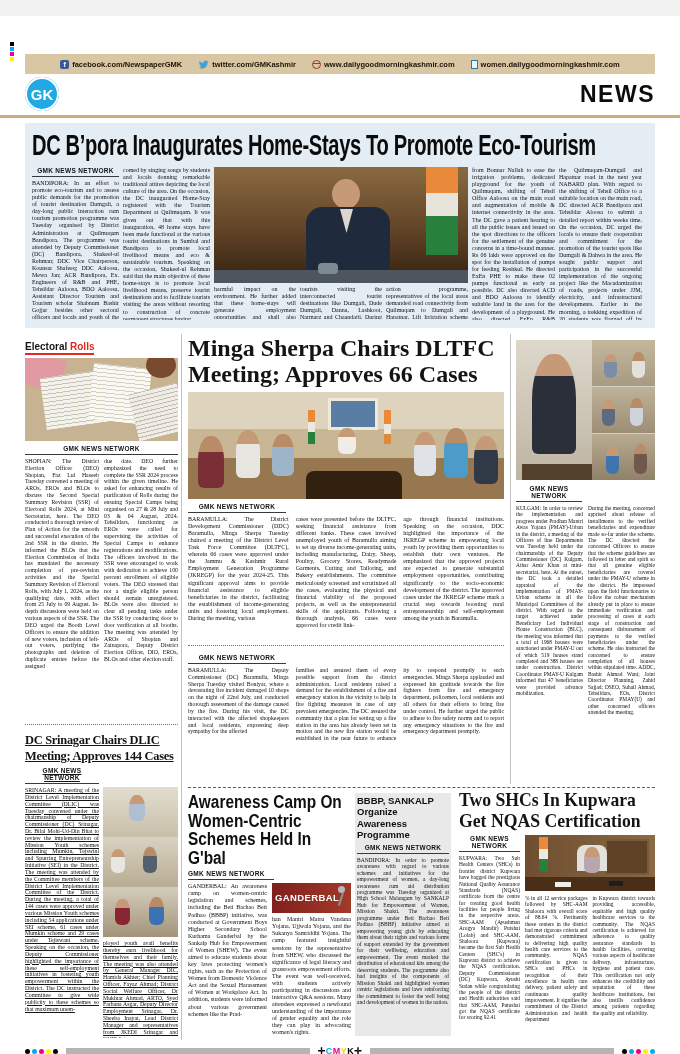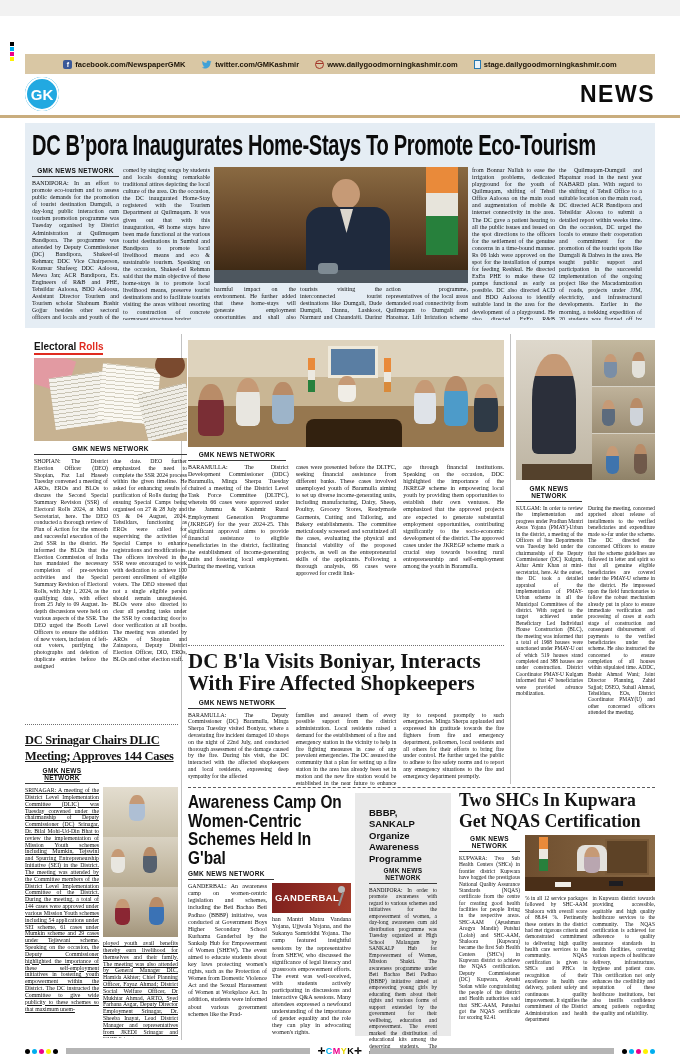--- a/index.html
+++ b/index.html
@@ -48,21 +48,21 @@
   #lead-midcols .mcol{flex:1;}
   .l6{width:83px;flex:none;}
   .body-txt{font-size:6px;line-height:1.18;text-align:justify;color:#101010;}
   .byline{display:block;font:bold 6.5px "Liberation Sans",sans-serif;letter-spacing:.3px;color:#111;
           text-align:center;border-bottom:1px solid #3a3a3a;padding-bottom:2px;margin-bottom:3px;}
   
   .vdiv{width:1px;background:#c2c2c2;}
   .dashdiv{border-top:1px dashed #5c5c5c;}
   
   .serif-h{font-family:"Liberation Serif",serif;font-weight:bold;color:#141414;margin:0;}
-  #deo{left:34px;top:320px;width:153px;}
+  #deo{left:25px;top:320px;width:153px;}
   #kicker{display:inline-block;border-bottom:2px solid #e02b20;font:bold 10px "Liberation Sans",sans-serif;
           padding-bottom:1px;margin-bottom:3px;}
   #kicker .kr{color:#e02b20;}
   #deo h2{font-size:14.5px;line-height:1.1;letter-spacing:-.3px;margin:1px 0 4px;}
   .cols{display:flex;}
   #deo-cols{gap:5px;height:224px;overflow:hidden;margin-top:2px;}
   #deo-cols .c{flex:1;font-size:5.8px;}
   #dlic{left:25px;top:708px;width:153px;border-top:1px dotted #707070;padding-top:6px;text-decoration:underline;}
   #dlic h2{font-size:13.5px;line-height:1.15;letter-spacing:-.3px;margin:1px 0 4px;
            transform:scaleX(.92);transform-origin:0 0;width:109%;}
@@ -87,21 +87,21 @@
   #aw{left:188px;top:777px;width:163px;}
   #aw h3{font:bold 17.5px "Liberation Sans",sans-serif;line-height:1.06;margin:0;color:#101010;
          transform:scaleX(.88);transform-origin:0 0;width:114%;}
   #aw-cols{gap:5px;height:170px;overflow:hidden;}
   #aw-cols .c{flex:1;font-size:6px;}
   #aw-img{position:relative;width:79px;height:30px;background:linear-gradient(100deg,#7e1f1d,#a33b2a);
           margin-bottom:3px;overflow:hidden;}
   #aw-img .t{position:absolute;left:3px;top:9px;font:bold 9.5px "Liberation Sans",sans-serif;color:#fff;letter-spacing:.4px;}
   #aw-img .mic{position:absolute;right:6px;top:3px;width:7px;height:7px;border-radius:50%;background:#b9b9b9;}
   #aw-img .stem{position:absolute;right:9px;top:9px;width:2px;height:14px;background:#8f8f8f;transform:rotate(18deg);}
-  #bbbp{left:355px;top:777px;width:96px;height:243px;background:#e9e9e9;box-sizing:border-box;padding:14px;}
+  #bbbp{left:355px;top:777px;width:96px;height:243px;background:#e9e9e9;box-sizing:border-box;padding:2px;}
   #bbbp h3{font:bold 9.5px "Liberation Sans",sans-serif;line-height:1.2;margin:0 0 3px;color:#101010;}
   #bbbp-body{font-size:5.5px;height:178px;overflow:hidden;}
   #nqas{left:459px;top:774px;width:196px;}
   #nqas h2{font-size:19px;line-height:1.08;margin:0;transform:scaleX(.93);transform-origin:0 0;width:108%;}
   #nqas-body{display:flex;gap:5px;margin-top:4px;}
   #nqas-c1{width:61px;flex:none;}
   #nqas-c1 .txt{font-size:5.4px;height:194px;overflow:hidden;}
   #nqas-right{width:130px;flex:none;}
   #nqas-cols{gap:5px;height:138px;overflow:hidden;margin-top:4px;}
   #nqas-cols .c{flex:1;font-size:5.4px;}
@@ -137,21 +137,21 @@
           <path fill="#3fa1d8" d="M11.5 1.6c-.4.2-.8.3-1.2.4.4-.3.8-.7.9-1.2-.4.3-.9.5-1.4.6C9.4.9 8.8.6 8.2.6 7 .6 6 1.6 6 2.8c0 .2 0 .4.1.5C4.2 3.2 2.6 2.4 1.5 1.1c-.2.4-.3.7-.3 1.1 0 .8.4 1.4 1 1.8-.4 0-.7-.1-1-.3 0 1.1.8 2 1.8 2.2-.2.1-.4.1-.6.1-.1 0-.3 0-.4 0 .3.9 1.1 1.5 2.1 1.5-.8.6-1.7.9-2.8.9H.8c1 .6 2.1 1 3.4 1 4 0 6.2-3.3 6.2-6.2v-.3c.4-.3.8-.7 1.1-1.3z"></path>
         </svg>
       <span>twitter.com/GMKashmir</span>
     </span>
     <span class="tb-item">
       <span class="globe-ic"></span>
       <span>www.dailygoodmorningkashmir.com</span>
     </span>
     <span class="tb-item">
       <span class="doc-ic"></span>
-      <span>stage.dailygoodmorningkashmir.com</span>
+      <span>women.dailygoodmorningkashmir.com</span>
     </span>
   </div>
 
   <div class="abs" id="masthead">
     <div id="logo">
       <div id="gk-circle">GK</div>
     </div>
     <div id="news-title">NEWS</div>
   </div>
   <div class="abs" id="rule-tan"></div>
@@ -220,20 +220,21 @@
           <div style="position:absolute;left:0;top:100px;width:75px;height:50px;background:linear-gradient(180deg,#d4ccbb,#a2947a);"></div>
           <div class="person" style="left:12px;top:112px;width:15px;height:26px;background:linear-gradient(180deg,#c69a76 0 34%,#8a2633 34%);"></div>
           <div class="person" style="left:46px;top:110px;width:15px;height:28px;background:linear-gradient(180deg,#b98c68 0 34%,#3a72b5 34%);"></div>
         </div>
         <div id="dlic-c2" class="body-txt">ployed youth avail benefits thereby earn livelihood for themselves and their family. The meeting was also attended by General Manager DIC, Hamida Akhter; Chief Planning Officer, Fayaz Ahmad; District Social Welfare Officer, Dr Mukhtar Ahmad, ARTO, Syed Farhana Asgar, Deputy Director Employment Srinagar, Dr. Sheeba Inayat, Lead District Manager and representatives from JKEDI Srinagar and KVIB Srinagar.</div>
       </div>
     </div>
   </div>
 
   <div class="abs" id="dltfc">
+    <h2 class="serif-h">Minga Sherpa Chairs DLTFC Meeting; Approves 66 Cases</h2>
     <div class="ph" style="width:316px;height:107px;margin-top:4px;background:linear-gradient(180deg,#ded3bd 0 35%,#c9b694 35% 62%,#96774f 62%);">
       <div style="position:absolute;left:140px;top:6px;width:44px;height:26px;background:#5a7ea3;border:3px solid #efe9da;"></div>
       <div style="position:absolute;left:120px;top:18px;width:7px;height:34px;background:linear-gradient(180deg,#e98a3a 0 34%,#ece9e0 34% 64%,#27803c 64%);"></div>
       <div style="position:absolute;left:196px;top:18px;width:7px;height:34px;background:linear-gradient(180deg,#e98a3a 0 40%,#ece9e0 40% 70%,#d98a3a 70%);"></div>
       <div style="position:absolute;left:118px;bottom:0;width:96px;height:28px;border-radius:8px 8px 0 0;background:#32210f;"></div>
       <div class="person" style="left:150px;top:36px;width:18px;height:26px;background:linear-gradient(180deg,#c69a76 0 36%,#f0ede6 36%);"></div>
       <div class="person" style="left:10px;top:44px;width:26px;height:52px;background:linear-gradient(180deg,#b98c68 0 30%,#7a2e35 30%);"></div>
       <div class="person" style="left:48px;top:38px;width:24px;height:48px;background:linear-gradient(180deg,#c69a76 0 30%,#e8e6e0 30%);"></div>
       <div class="person" style="left:84px;top:42px;width:22px;height:42px;background:linear-gradient(180deg,#b98c68 0 30%,#9db4c9 30%);"></div>
       <div class="person" style="left:226px;top:40px;width:22px;height:44px;background:linear-gradient(180deg,#c69a76 0 30%,#dfe3e8 30%);"></div>
@@ -242,21 +243,20 @@
     </div>
     <span class="byline byline-col">GMK NEWS NETWORK</span>
     <div class="cols" id="dltfc-cols">
       <div class="c body-txt">BARAMULLA: The District Development Commissioner (DDC) Baramulla, Minga Sherpa Tuesday chaired a meeting of the District Level Task Force Committee (DLTFC), wherein 66 cases were approved under the Jammu &amp; Kashmir Rural Employment Generation Programme (JKREGP) for the year 2024-25. This significant approval aims to provide financial assistance to eligible beneficiaries in the district, facilitating the establishment of income-generating units and fostering local employment. During the meeting, various</div>
       <div class="c body-txt">cases were presented before the DLTFC, seeking financial assistance from different banks. These cases involved unemployed youth of Baramulla aiming to set up diverse income-generating units, including manufacturing, Dairy, Sheep, Poultry, Grocery Stores, Readymade Garments, Cutting and Tailoring, and Bakery establishments. The committee meticulously screened and scrutinized all the cases, evaluating the physical and financial viability of the proposed projects, as well as the entrepreneurial skills of the applicants. Following a thorough analysis, 66 cases were approved for credit link-</div>
       <div class="c body-txt">age through financial institutions. Speaking on the occasion, DDC highlighted the importance of the JKREGP scheme in empowering local youth by providing them opportunities to establish their own ventures. He emphasized that the approved projects are expected to generate substantial employment opportunities, contributing significantly to the socio-economic development of the district. The approved cases under the JKREGP scheme mark a crucial step towards boosting rural entrepreneurship and self-employment among the youth in Baramulla.</div>
     </div>
   </div>
 
   <div class="abs" id="boniyar">
-    <h2 class="serif-h">DC B'la Visits Boniyar, Interacts With Fire Affected Shopkeepers</h2>
     <span class="byline byline-col">GMK NEWS NETWORK</span>
     <div class="cols" id="boniyar-cols">
       <div class="c body-txt">BARAMULLA: The Deputy Commissioner (DC) Baramulla, Minga Sherpa Tuesday visited Boniyar, where a devastating fire incident damaged 10 shops on the night of 22nd July, and conducted thorough assessment of the damage caused by the fire. During his visit, the DC interacted with the affected shopkeepers and local residents, expressing deep sympathy for the affected</div>
       <div class="c body-txt">families and assured them of every possible support from the district administration. Local residents raised a demand for the establishment of a fire and emergency station in the vicinity to help in fire fighting measures in case of any prevalent emergencies. The DC assured the community that a plan for setting up a fire station in the area has already been set in motion and the new fire station would be established in the near future to enhance their abil-</div>
       <div class="c body-txt">ity to respond promptly to such emergencies. Minga Sherpa applauded and expressed his gratitude towards the fire fighters from fire and emergency department, policemen, local residents and all others for their efforts to bring fire under control. He further urged the public to adhere to fire safety norms and to report any emergency situations to the fire and emergency department promptly.</div>
     </div>
   </div>
 
   <div class="abs" id="pmay">
     <div class="ph" style="width:139px;height:140px;margin-top:4px;background:#d7d2c6;">

